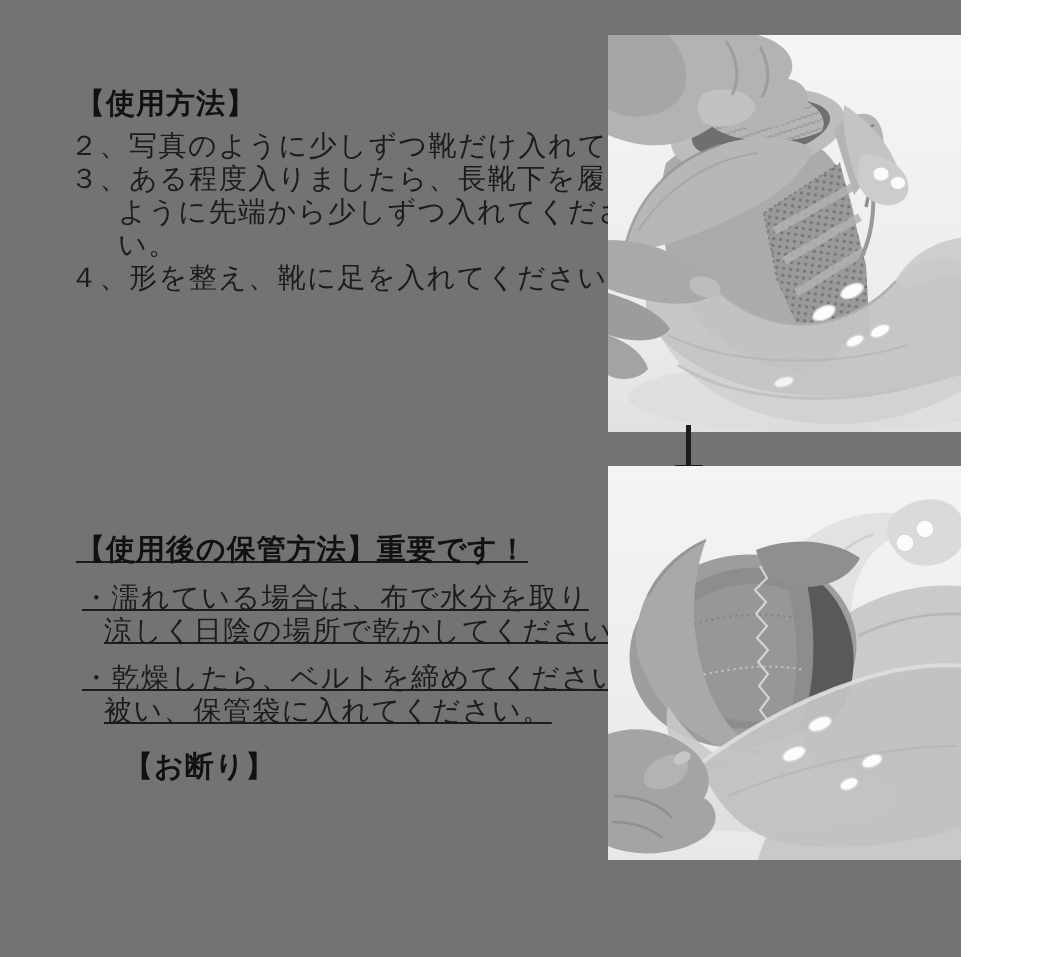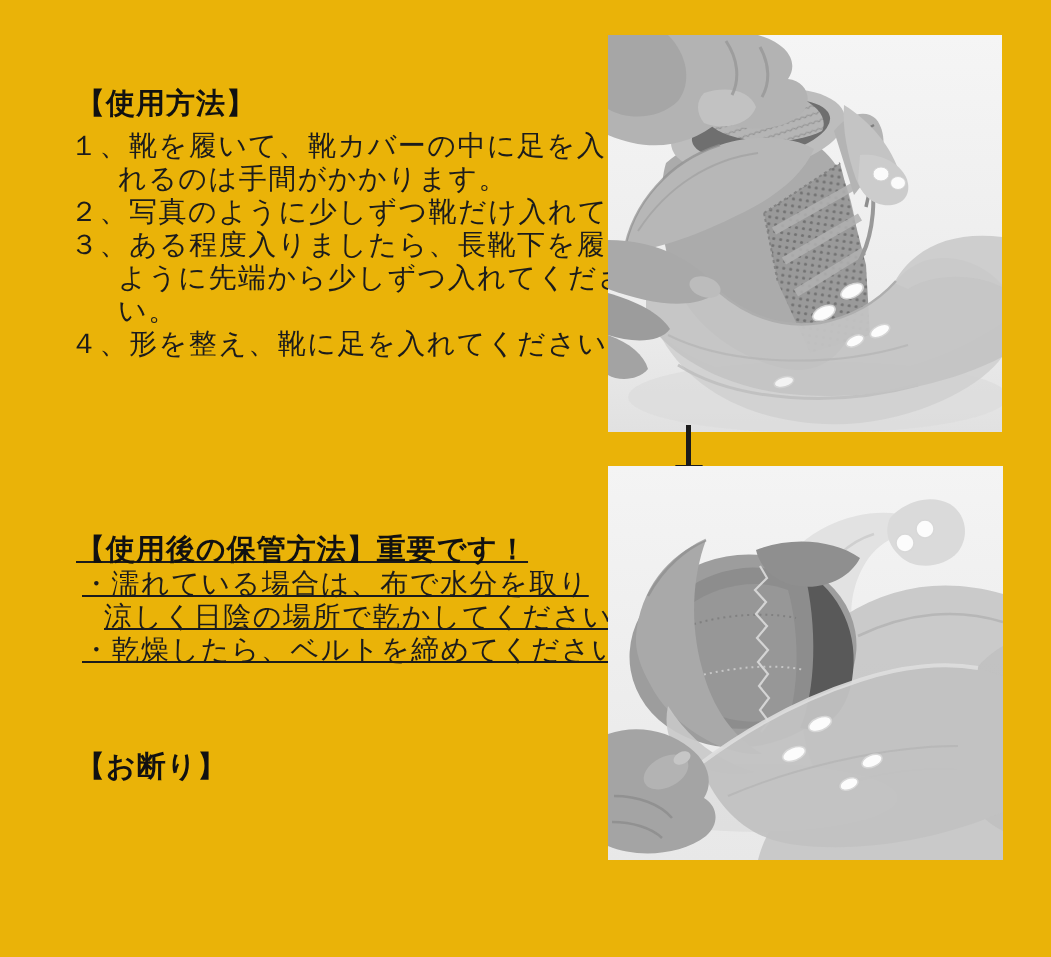--- a/index.html
+++ b/index.html
@@ -1,78 +1,75 @@
 <!DOCTYPE html>
 <html><head>
 <meta charset="utf-8">
 <style>
   html,body { margin:0; padding:0; background:#ffffff; }
   .page {
-    position:relative; width:1051px; height:957px; background:#eab308;
+    position:relative; width:961px; height:957px; background:#737373;
     font-family:"Liberation Serif","DejaVu Serif",serif;
     color:#1c1c1c; overflow:hidden;
   }
   .sec { position:absolute; left:70px; }
   .hd {
     font-family:"Liberation Sans","DejaVu Sans",sans-serif;
     font-weight:700; font-size:29px; line-height:36px; margin:0 0 0 6px;
     letter-spacing:1px; color:#111; white-space:nowrap;
   }
   .ln { font-size:28px; line-height:33px; letter-spacing:1.5px; white-space:nowrap; }
   .usage   { top:85px; }
   .usage .hd { margin-bottom:8px; }
   .usage .cont { padding-left:48px; }
   .storage { top:531px;text-decoration:underline; }
-  .storage .li { padding-left:12px; }
+  .storage .li { padding-left:12px;margin-top:14px; }
   .storage .cont { padding-left:22px; }
-  .notice  { top:748px; }
+  .notice  { top:748px;margin-left:48px; }
 
   .photo { position:absolute; background:#efefef; }
   .photo svg { display:block; width:100%; height:100%; }
   .photo1 { left:608px; top:35px;  width:394px; height:397px; }
   .photo2 { left:608px; top:466px; width:395px; height:394px; }
 
   .arrow { position:absolute; left:675px; top:425px; width:28px; height:58px; }
   .arrow .shaft { position:absolute; left:11px; top:0; width:5px; height:41px; background:#1b1b1b; }
   .arrow .head  { position:absolute; left:0; top:40px; width:0; height:0;
                   border-left:14px solid transparent; border-right:14px solid transparent;
                   border-top:18px solid #1b1b1b; }
 </style>
 </head>
 <body>
 
 <div class="page">
 
   <section class="sec usage">
     <h2 class="hd">【使用方法】</h2>
     <div class="li">
-      <div class="ln">１、靴を履いて、靴カバーの中に足を入</div>
-      <div class="ln cont">れるのは手間がかかります。</div>
-    </div>
-    <div class="li">
       <div class="ln">２、写真のように少しずつ靴だけ入れてく</div>
     </div>
     <div class="li">
       <div class="ln">３、ある程度入りましたら、長靴下を履く</div>
       <div class="ln cont">ように先端から少しずつ入れてくださ</div>
       <div class="ln cont">い。</div>
     </div>
     <div class="li">
       <div class="ln">４、形を整え、靴に足を入れてください。</div>
     </div>
   </section>
 
   <section class="sec storage">
     <h2 class="hd">【使用後の保管方法】重要です！</h2>
     <div class="li">
       <div class="ln">・濡れている場合は、布で水分を取り</div>
       <div class="ln cont">涼しく日陰の場所で乾かしてください。</div>
     </div>
     <div class="li">
       <div class="ln">・乾燥したら、ベルトを締めてください</div>
+      <div class="ln cont">被い、保管袋に入れてください。</div>
     </div>
   </section>
 
   <section class="sec notice">
     <h2 class="hd">【お断り】</h2>
   </section>
 
   <figure class="photo photo1" style="margin:0">
     <svg viewBox="0 0 394 397">
       <defs>

